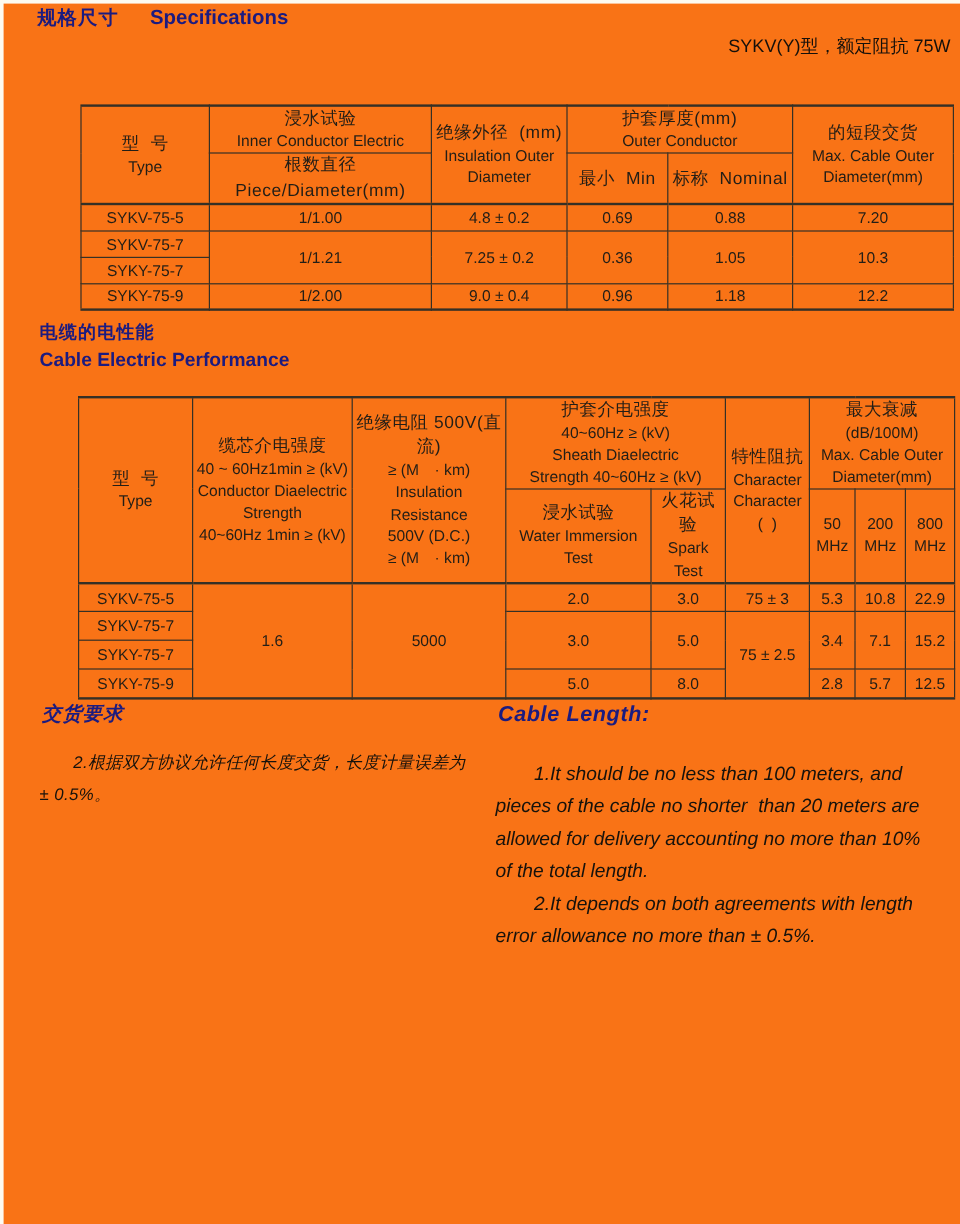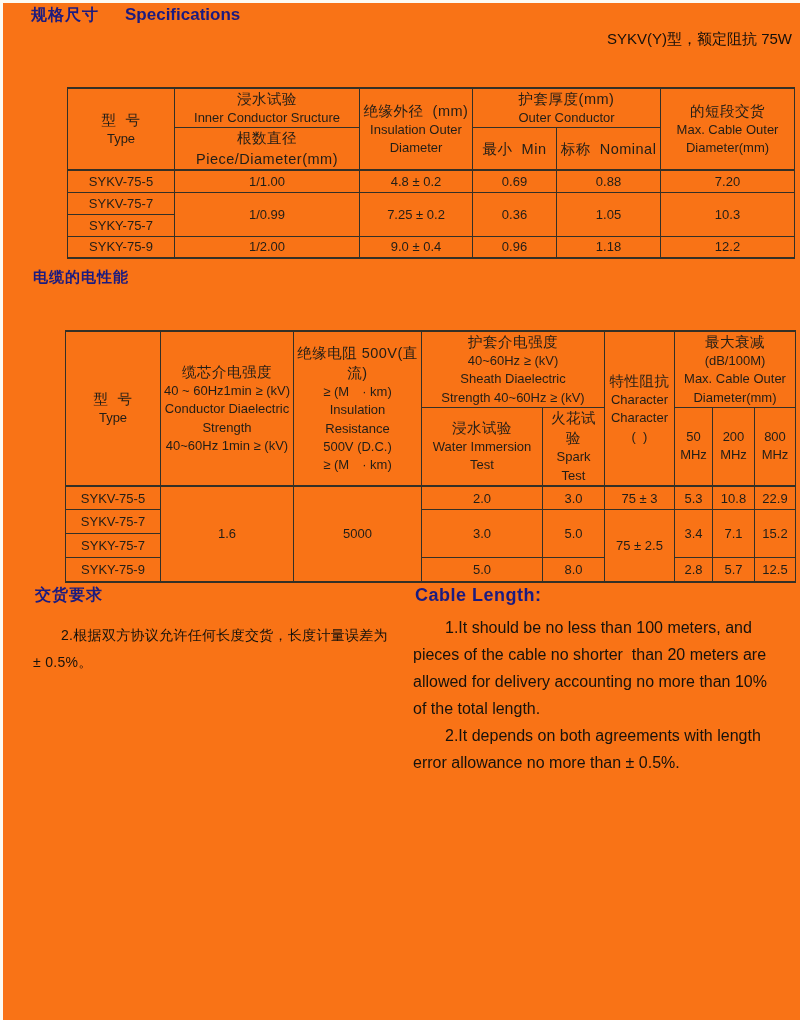--- a/index.html
+++ b/index.html
@@ -30,24 +30,24 @@
   .spec-table tbody tr{height:22px;}
   .perf-table thead tr:nth-child(1){height:66px;}
   .perf-table thead tr:nth-child(2){height:45px;}
   .perf-table tbody tr{height:24px;}
 
   .pre{white-space:pre-wrap;line-height:1.4;}
   .pre span{display:block;}
   .pre span.cjk{font-size:14.5px;letter-spacing:0.5px;}
 
   
-  .delivery{position:absolute;left:30px;top:582px;width:744px;display:flex;gap:16px;}
+  .delivery{position:absolute;left:30px;top:582px;width:744px;display:flex;gap:16px;font-style:italic;}
   .d-col{width:372px;}
   .d-h-zh{font-size:16px;font-weight:bold;color:#1b1b80;letter-spacing:1px;margin:0 0 16px 2px;}
-  .d-h-en{font-size:18px;font-weight:bold;color:#1b1b80;letter-spacing:0.5px;margin:0 0 8px 2px;}
+  .d-h-en{font-size:18px;font-weight:bold;color:#1b1b80;letter-spacing:0.5px;margin:0 0 26px 2px;}
   .d-col p{margin:0;font-size:16px;line-height:27px;text-indent:2em;white-space:pre-wrap;color:#16120c;}
   .d-col.zh p{font-size:14px;letter-spacing:0.3px;}
 </style>
 </head>
 <body>
 
 <div class="page">
 
   <div class="title-row">
     <span class="t-zh">规格尺寸</span><span class="t-en">Specifications</span>
@@ -62,21 +62,21 @@
       <col style="width:107px">
         <col style="width:185px">
         <col style="width:113px">
       <col style="width:84px">
         <col style="width:104px">
         <col style="width:134px">
     </colgroup>
     <thead>
       <tr>
         <th rowspan="2" class="pre hb"><span class="cjk">型  号</span><span>Type</span></th>
-        <th class="pre"><span class="cjk">浸水试验</span><span>Inner Conductor Sructure</span></th>
+        <th class="pre"><span class="cjk">浸水试验</span><span>Inner Conductor Electric</span></th>
         <th rowspan="2" class="pre hb"><span class="cjk">绝缘外径  (mm)</span><span>Insulation Outer</span><span>Diameter</span></th>
         <th colspan="2" class="pre"><span class="cjk">护套厚度(mm)</span><span>Outer Conductor</span></th>
         <th rowspan="2" class="pre hb"><span class="cjk">的短段交货</span><span>Max. Cable Outer</span><span>Diameter(mm)</span></th>
       </tr>
       <tr>
         <th class="pre hb"><span class="cjk">根数直径　Piece/Diameter(mm)</span></th>
         <th class="pre hb"><span class="cjk">最小  Min</span></th>
         <th class="pre hb"><span class="cjk">标称  Nominal</span></th>
       </tr>
     </thead>
@@ -84,21 +84,21 @@
       <tr>
         <td>SYKV-75-5</td>
         <td>1/1.00</td>
         <td>4.8 ± 0.2</td>
         <td>0.69</td>
         <td>0.88</td>
         <td>7.20</td>
       </tr>
       <tr>
         <td>SYKV-75-7</td>
-        <td rowspan="2">1/0.99</td>
+        <td rowspan="2">1/1.21</td>
         <td rowspan="2">7.25 ± 0.2</td>
         <td rowspan="2">0.36</td>
         <td rowspan="2">1.05</td>
         <td rowspan="2">10.3</td>
       </tr>
       <tr>
         <td>SYKY-75-7</td>
       </tr>
       <tr>
         <td>SYKY-75-9</td>
@@ -106,20 +106,21 @@
         <td>9.0 ± 0.4</td>
         <td>0.96</td>
         <td>1.18</td>
         <td>12.2</td>
       </tr>
     </tbody>
   </table>
 
   <div class="perf-heading">
     <div class="ph-zh">电缆的电性能</div>
+    <div class="ph-en">Cable Electric Performance</div>
   </div>
 
   <table class="doc-table perf-table">
     <colgroup>
       <col style="width:95px">
         <col style="width:133px">
         <col style="width:128px">
       <col style="width:121px">
         <col style="width:62px">
         <col style="width:70px">

